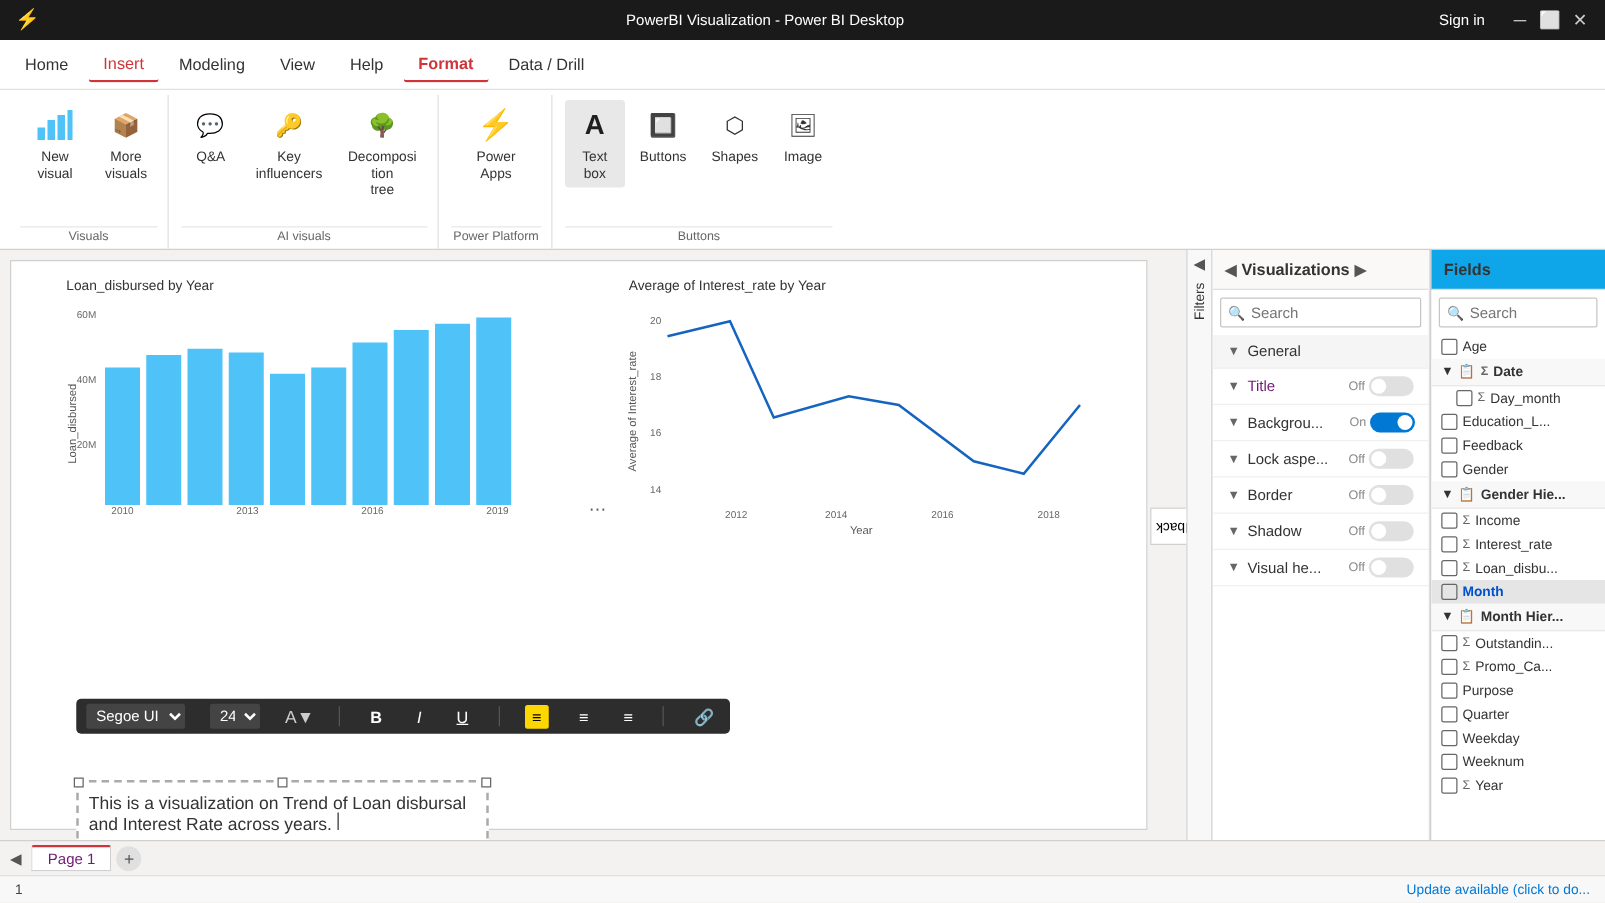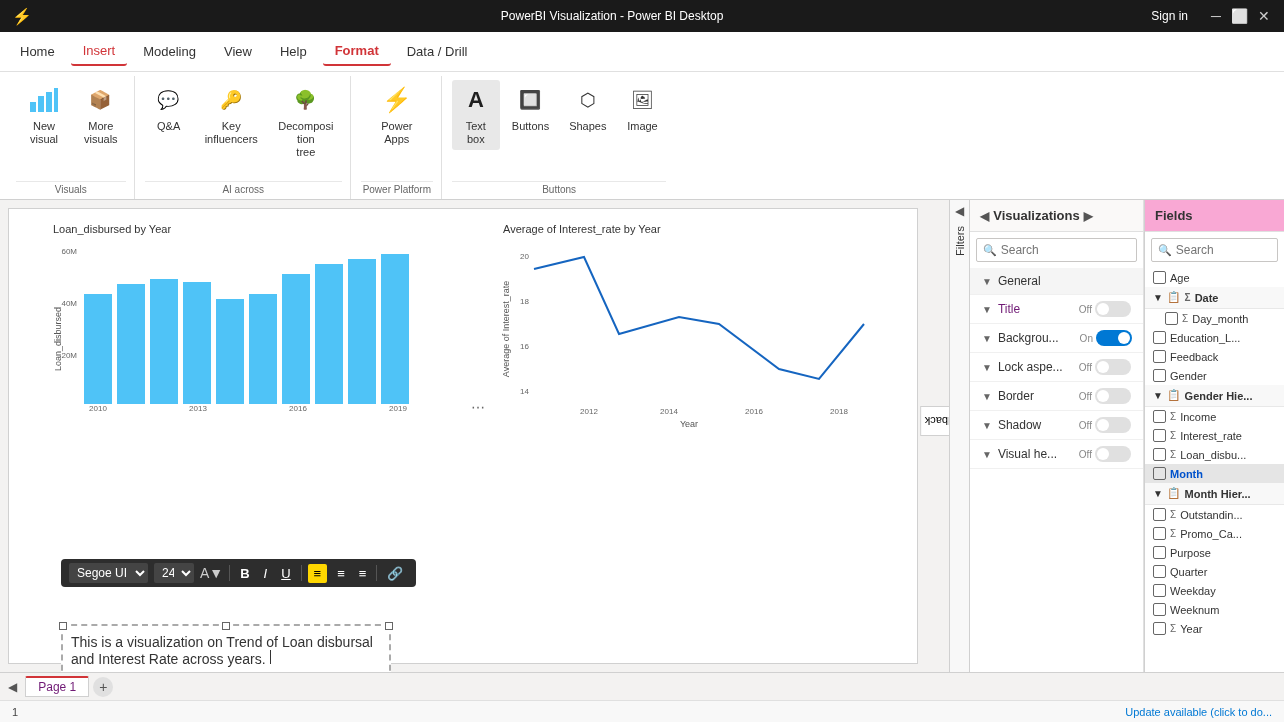--- a/index.html
+++ b/index.html
@@ -306,21 +306,21 @@
     }
 
     
     .text-toolbar {
       position: absolute;
       background: #2d2d2d;
       border-radius: 4px;
       padding: 4px 8px;
       display: flex;
       align-items: center;
-      gap: 6px;
+      gap: 20px;
       z-index: 10;
     }
     .tb-select {
       background: #444;
       color: #fff;
       border: none;
       padding: 2px 4px;
       font-size: 12px;
       border-radius: 2px;
       cursor: pointer;
@@ -416,21 +416,21 @@
       </div>
       <div class="ribbon-btn">
         <div class="ribbon-icon" style="font-size:18px;">🔑</div>
         <div class="ribbon-label">Key<br>influencers</div>
       </div>
       <div class="ribbon-btn">
         <div class="ribbon-icon" style="font-size:18px;">🌳</div>
         <div class="ribbon-label">Decomposition<br>tree</div>
       </div>
     </div>
-    <div class="ribbon-group-label">AI across</div>
+    <div class="ribbon-group-label">AI visuals</div>
   </div>
 
   <div class="ribbon-group">
     <div class="ribbon-items">
       <div class="ribbon-btn large">
         <div class="ribbon-icon" style="font-size:24px;color:#742774;">⚡</div>
         <div class="ribbon-label">Power Apps</div>
       </div>
     </div>
     <div class="ribbon-group-label">Power Platform</div>
@@ -661,21 +661,21 @@
             <span style="font-size:10px;color:#888;">Off</span>
             <div class="toggle-track off">
                 <div class="toggle-thumb"></div>
               </div>
           </div>
         </div>
       </div>
     </div>
 
     <div class="fields-panel" style="width:140px;background:#fff;border-left:1px solid #d0d0d0;display:flex;flex-direction:column;overflow:hidden;">
-      <div class="panel-header" style="padding:8px 10px;border-bottom:1px solid #e0e0e0;background:#f9a8d4;">
+      <div class="panel-header" style="padding:8px 10px;border-bottom:1px solid #e0e0e0;background:#0ea5e9;">
         <span style="font-size:13px;font-weight:600;color:#333;">Fields</span>
       </div>
 
       <div class="search-box" style="margin:6px;border:1px solid #c8c6c4;display:flex;align-items:center;gap:4px;padding:4px 6px;border-radius:2px;">
         <span style="font-size:11px;color:#666;">🔍</span>
         <input type="text" style="border: none; outline: none; font-size: 12px; width: 100%; background: transparent;" placeholder="Search">
       </div>
 
       <div class="fields-list" style="overflow-y:auto;flex:1;">
 

